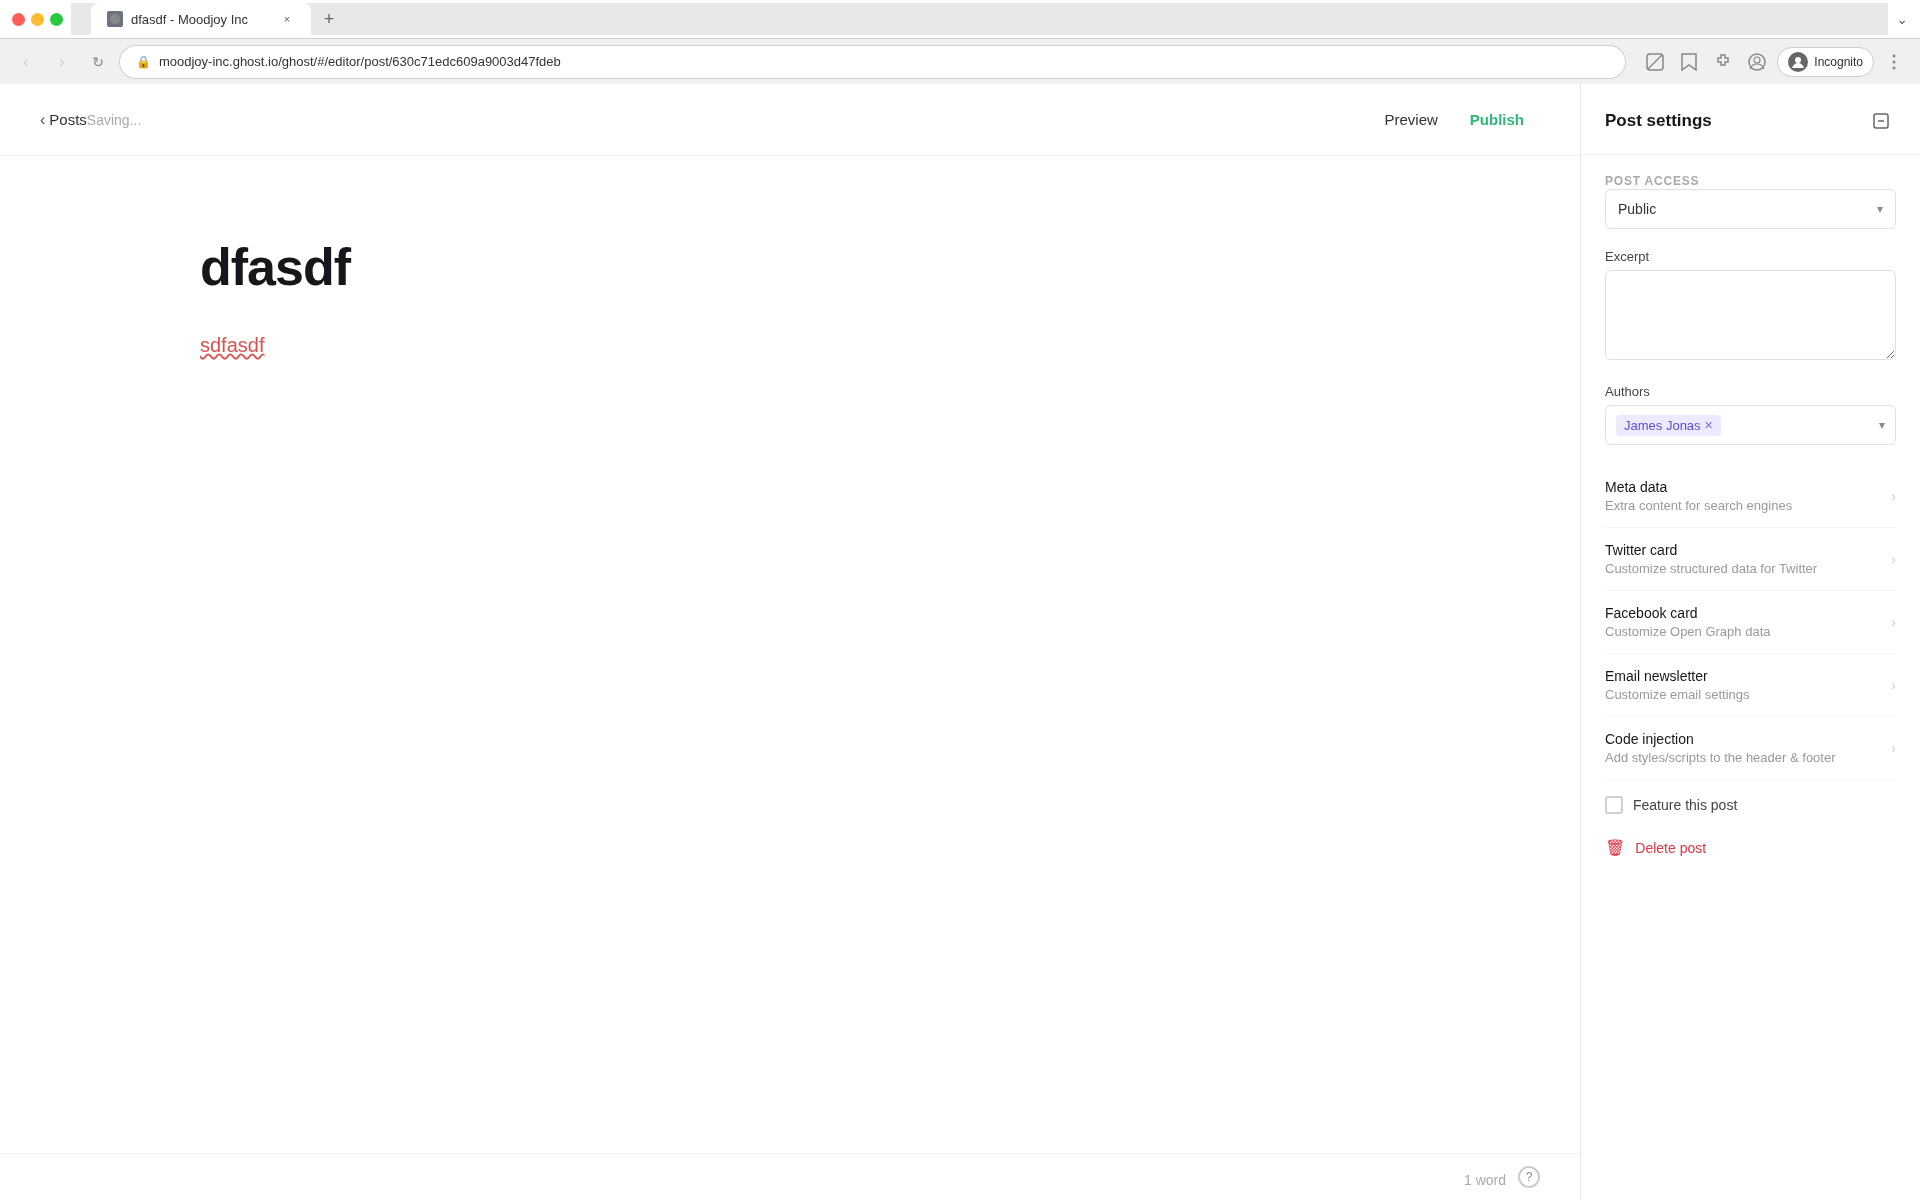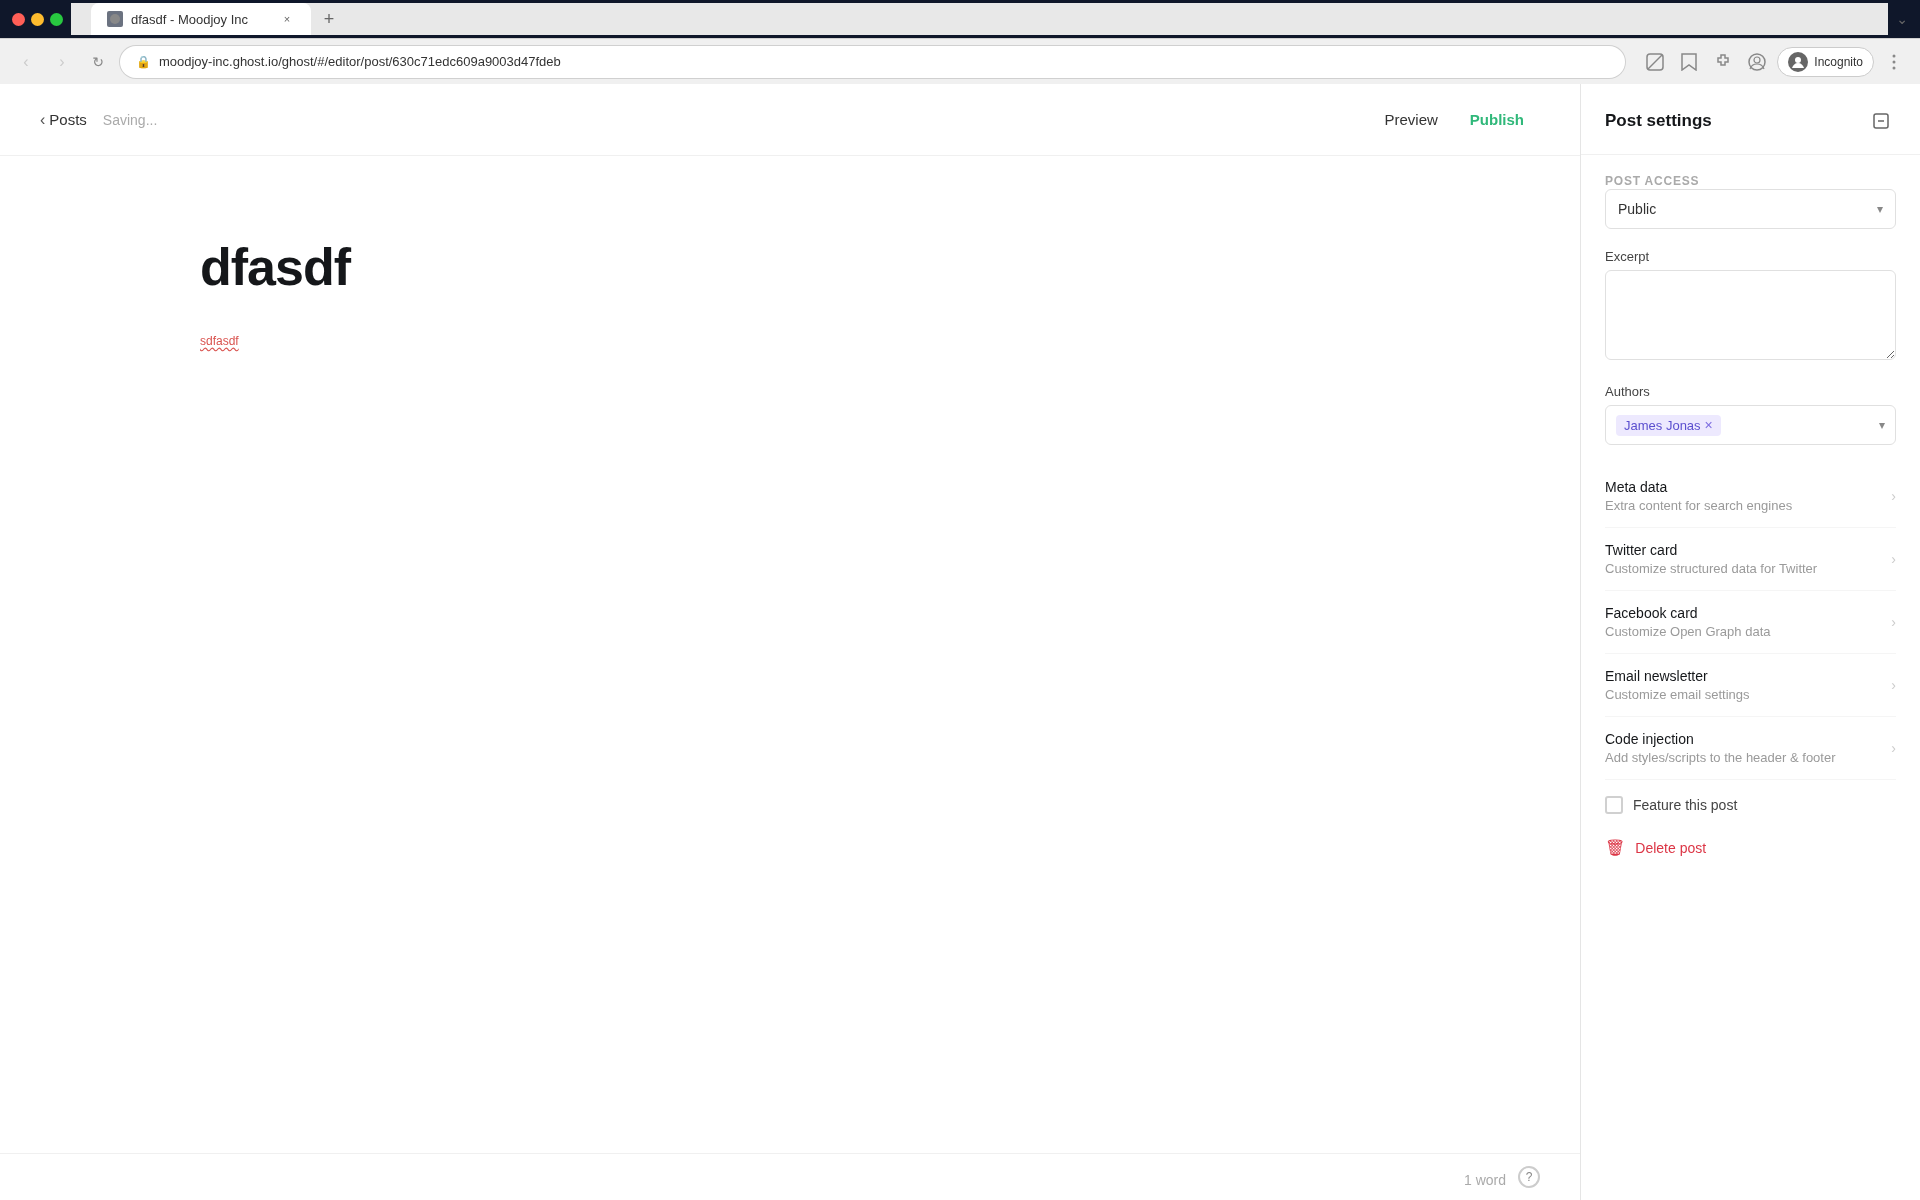--- a/index.html
+++ b/index.html
@@ -1,20 +1,20 @@
 <!DOCTYPE html>
 <html><head>
   <meta charset="utf-8">
   <style>
     * { box-sizing: border-box; margin: 0; padding: 0; }
     body { font-family: -apple-system, BlinkMacSystemFont, 'Segoe UI', sans-serif; background: #fff; width: 1920px; height: 1200px; overflow: hidden; }
 
     
     .browser-chrome { background: #e8e8e8; width: 100%; }
-    .browser-titlebar { display: flex; align-items: center; padding: 8px 12px; gap: 8px; background: #0f172a; height: 38px; }
+    .browser-titlebar { display: flex; align-items: center; padding: 8px 12px; gap: 8px; background: #ffffff; height: 38px; }
     .traffic-lights { display: flex; gap: 6px; align-items: center; }
     .traffic-light { width: 13px; height: 13px; border-radius: 50%; }
     .tl-red { background: #ff5f57; }
     .tl-yellow { background: #febc2e; }
     .tl-green { background: #28c840; }
     .tab-bar { display: flex; align-items: center; padding: 0 80px; gap: 0; background: #e8e8e8; }
     .tab { display: flex; align-items: center; gap: 8px; background: #fff; border-radius: 8px 8px 0 0; padding: 8px 16px; font-size: 13px; color: #333; min-width: 220px; position: relative; }
     .tab-favicon { width: 16px; height: 16px; background: #6b7280; border-radius: 2px; display: flex; align-items: center; justify-content: center; }
     .tab-title { flex: 1; font-size: 13px; }
     .tab-close { width: 16px; height: 16px; display: flex; align-items: center; justify-content: center; border-radius: 50%; cursor: pointer; font-size: 11px; color: #666; }
@@ -35,28 +35,28 @@
     .incognito-icon { width: 20px; height: 20px; border-radius: 50%; background: #666; display: flex; align-items: center; justify-content: center; color: #fff; font-size: 11px; }
 
     
     .app-layout { display: flex; height: calc(1200px - 84px); }
 
     
     .editor-area { flex: 1; display: flex; flex-direction: column; background: #fff; overflow: hidden; }
     .editor-toolbar { display: flex; align-items: center; padding: 0 40px; height: 72px; border-bottom: 1px solid #f0f0f0; }
     .back-link { display: flex; align-items: center; gap: 4px; color: #333; font-size: 15px; cursor: pointer; text-decoration: none; }
     .back-arrow { color: #555; font-size: 16px; }
-    .saving-status { color: #aaa; font-size: 14px; margin-left: 16px; }
+    .saving-status { color: #aaa; font-size: 14px; }
     .toolbar-spacer { flex: 1; }
     .preview-btn { color: #333; font-size: 15px; cursor: pointer; padding: 8px 16px; border-radius: 6px; }
     .publish-btn { color: #30b87a; font-size: 15px; font-weight: 700; cursor: pointer; padding: 8px 16px; }
 
     .editor-content { flex: 1; padding: 80px 200px; overflow-y: auto; }
     .post-title { font-size: 52px; font-weight: 800; color: #15171a; line-height: 1.2; margin-bottom: 36px; letter-spacing: -1px; }
-    .post-excerpt { font-size: 12px; color: #d9534f; text-decoration: underline wavy #d9534f; font-weight: 400; }
+    .post-excerpt { font-size: 20px; color: #d9534f; text-decoration: underline wavy #d9534f; font-weight: 400; }
 
     .editor-footer { display: flex; align-items: flex-end; justify-content: flex-end; padding: 12px 40px; border-top: 1px solid #f0f0f0; gap: 12px; }
     .word-count { color: #aaa; font-size: 14px; }
     .help-icon { width: 22px; height: 22px; border-radius: 50%; border: 2px solid #ccc; display: flex; align-items: center; justify-content: center; color: #888; font-size: 12px; cursor: pointer; }
 
     
     .settings-panel { width: 340px; background: #fff; border-left: 1px solid #e5e5e5; display: flex; flex-direction: column; overflow-y: auto; }
     .settings-header { display: flex; align-items: center; justify-content: space-between; padding: 22px 24px 18px; border-bottom: 1px solid #f0f0f0; }
     .settings-title { font-size: 17px; font-weight: 600; color: #15171a; }
     .settings-collapse-btn { width: 30px; height: 30px; display: flex; align-items: center; justify-content: center; cursor: pointer; color: #666; border-radius: 4px; }

